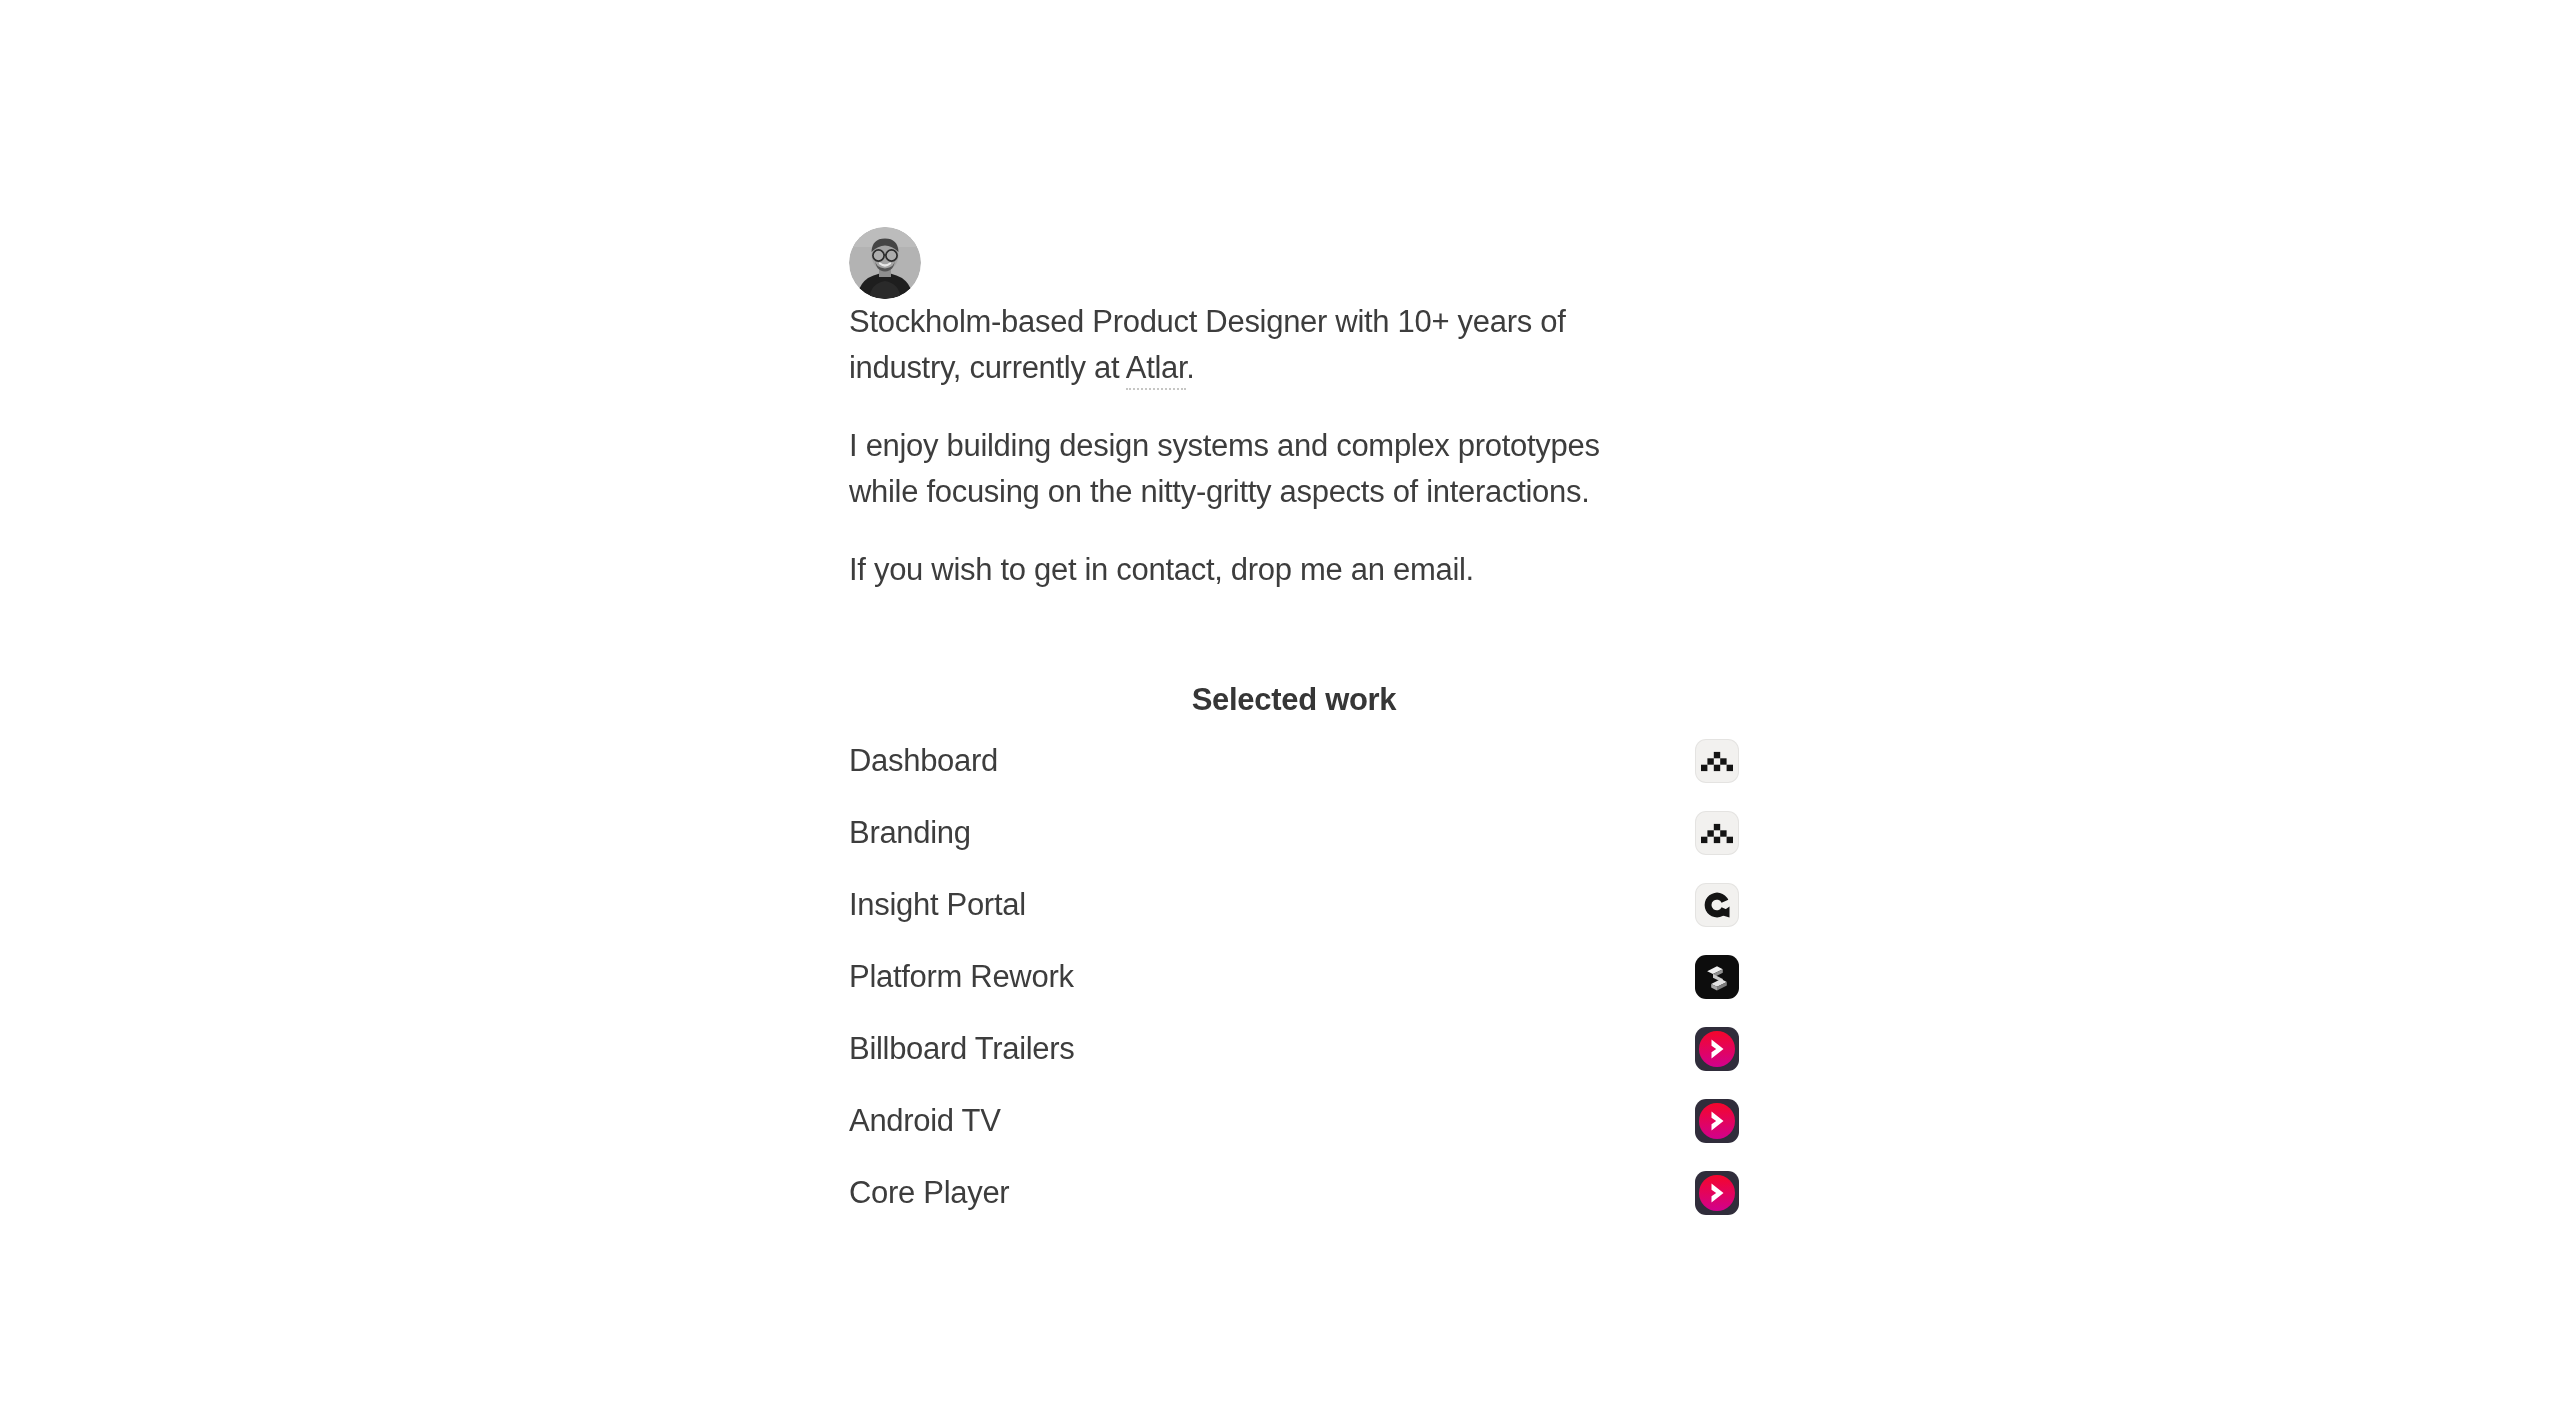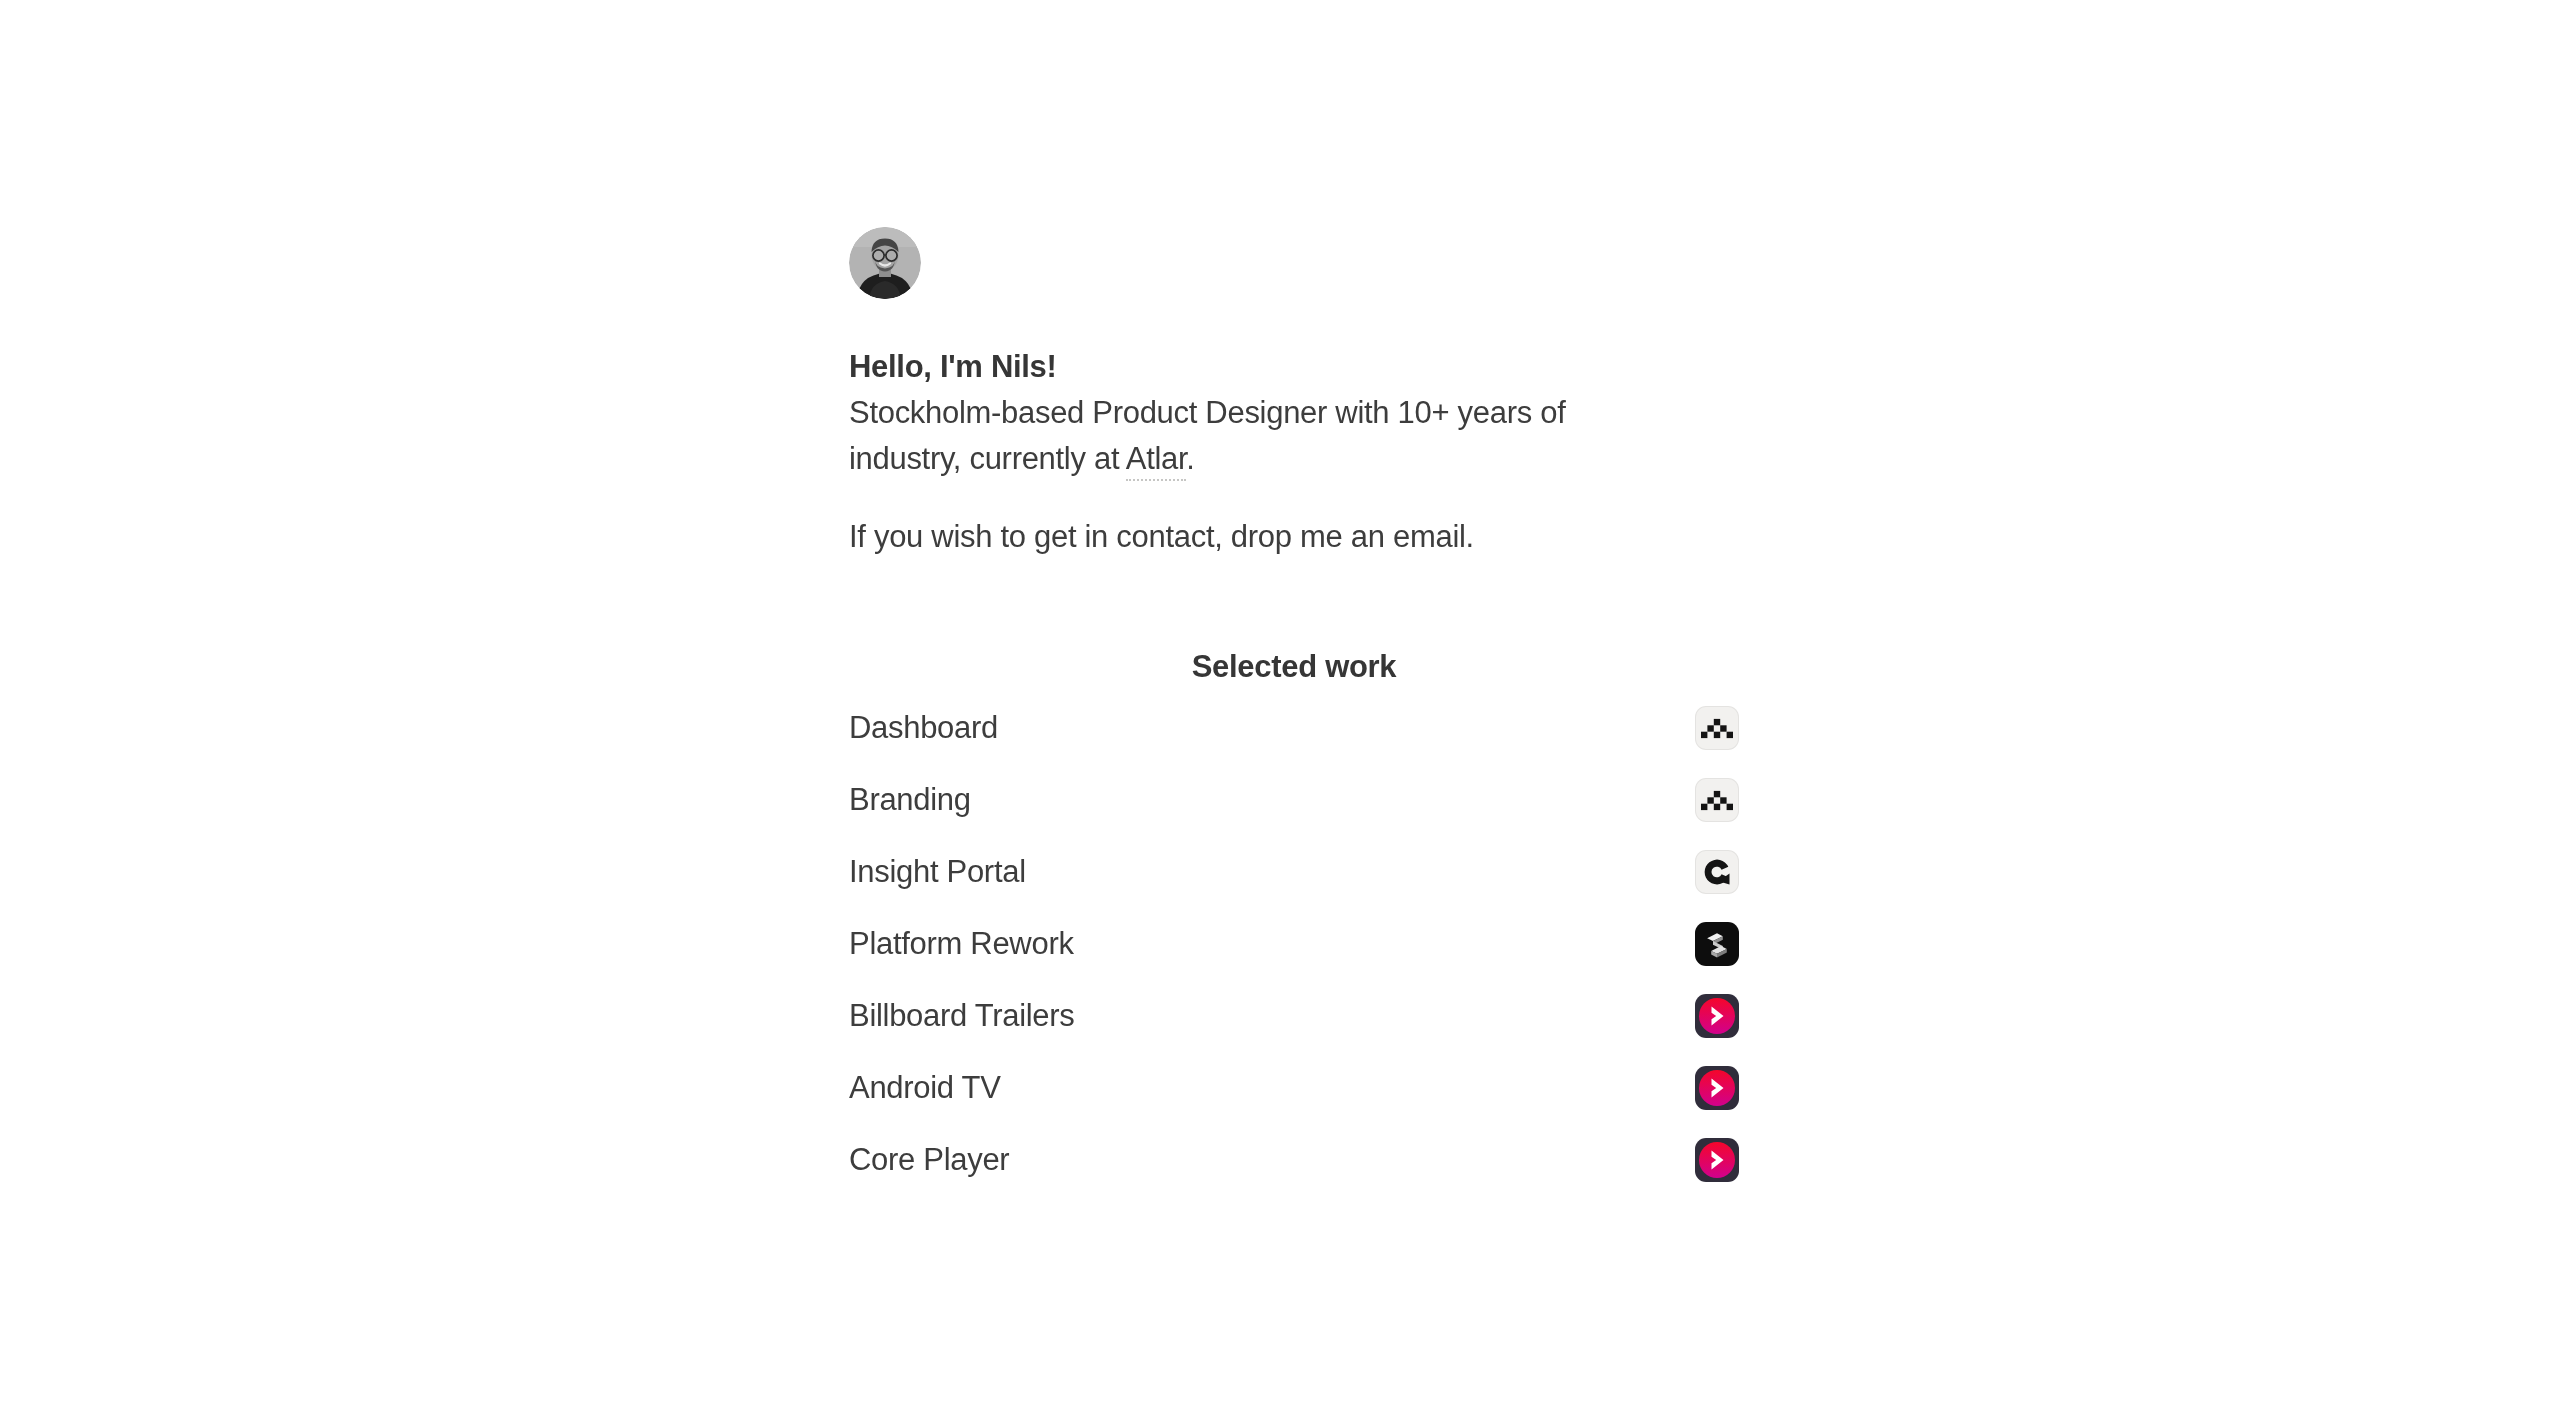--- a/index.html
+++ b/index.html
@@ -84,27 +84,30 @@
           <path d="M22.5,25 Q23,11.5 36,11.5 Q49,11.5 49.5,25 Q43,18.5 36,18.5 Q29,18.5 22.5,25 Z" fill="#454545"></path>
           <circle cx="29.5" cy="28.5" r="5.6" fill="rgba(255,255,255,0.10)" stroke="#2d2d2d" stroke-width="1.7"></circle>
           <circle cx="42.5" cy="28.5" r="5.6" fill="rgba(255,255,255,0.10)" stroke="#2d2d2d" stroke-width="1.7"></circle>
           <line x1="35.1" y1="28" x2="36.9" y2="28" stroke="#2d2d2d" stroke-width="1.6"></line>
           <path d="M26,32 Q26.5,44 36,44.5 Q45.5,44 46,32 Q46,40.5 36,41.5 Q26,40.5 26,32 Z" fill="#555555"></path>
           <path d="M31,36.5 Q36,40.5 41,36.5" fill="none" stroke="#e9e9e9" stroke-width="2.2" stroke-linecap="round"></path>
         </g>
       </svg>
     </span>
 
-    <h1 class="greeting">Hello, I'm Nils!</h1>
 
     <p class="para first">
       <span class="line">Stockholm-based Product Designer with 10+ years of</span>
       <span class="line-inline"><span>industry, currently at </span><a class="dotted-link">Atlar</a><span>.</span></span>
     </p>
 
+    <p class="para">
+      <span class="line">I enjoy building design systems and complex prototypes</span>
+      <span class="line">while focusing on the nitty-gritty aspects of interactions.</span>
+    </p>
 
     <p class="para">
       <span class="line">If you wish to get in contact, drop me an email.</span>
     </p>
 
     <h2 class="work-heading">Selected work</h2>
 
     <div class="work-list" id="work-list">
         <a class="work-row">
     <span class="work-label">Dashboard</span>

